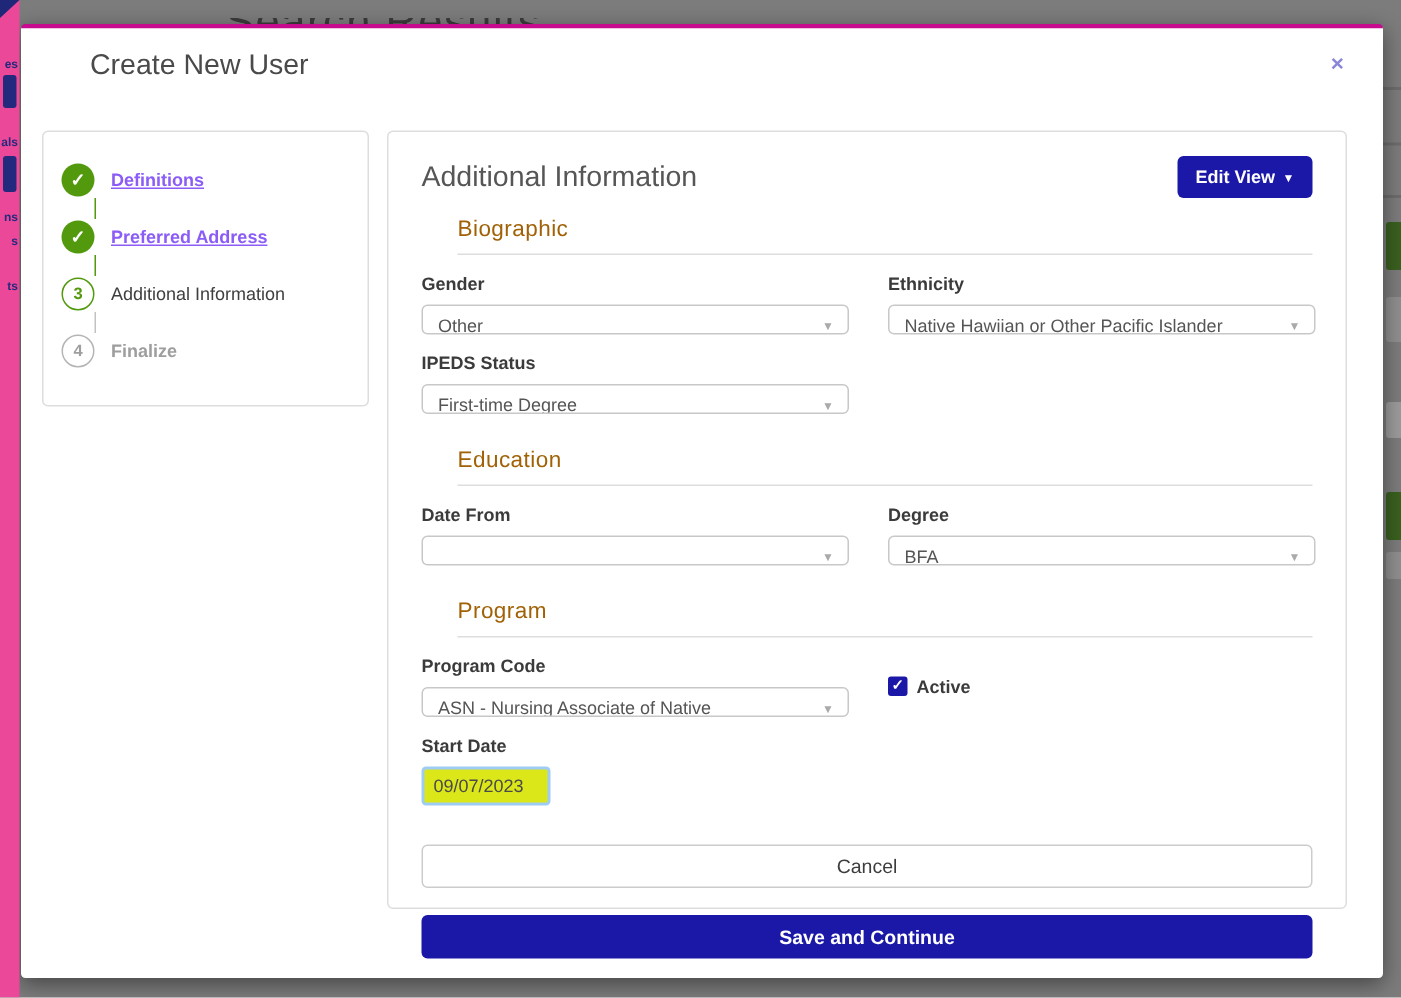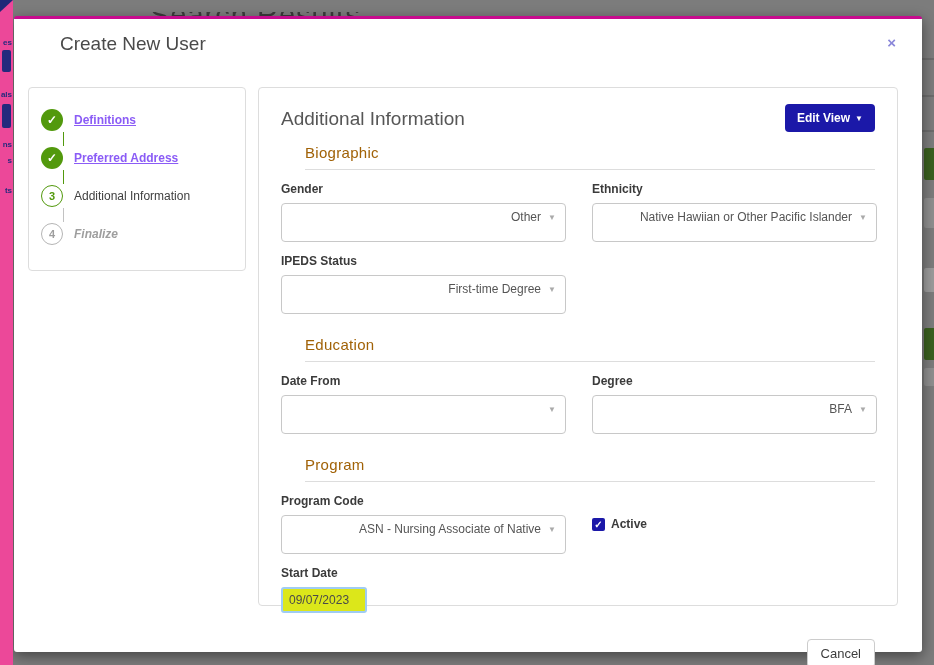--- a/index.html
+++ b/index.html
@@ -29,48 +29,48 @@
              border: 1px solid #ddd; border-radius: 4px; padding: 21px 0 0 12px; }
   .step-row { display: flex; align-items: center; }
   .step-circle { width: 22px; height: 22px; border-radius: 50%; flex: 0 0 22px;
                  display: flex; align-items: center; justify-content: center; font-size: 11px; font-weight: bold; }
   .step-circle.done { background: #52990d; color: #fff; font-size: 12px; }
   .step-circle.current { background: #fff; border: 1px solid #52990d; color: #52990d; }
   .step-circle.todo { background: #fff; border: 1px solid #b5b5b5; color: #9e9e9e; }
   .step-label { margin-left: 11px; font-size: 12px; }
   .step-label.link { color: #8b5cf6; font-weight: bold; text-decoration: underline; cursor: pointer; }
   .step-label.current { color: #3f3f3f; }
-  .step-label.todo { color: #9e9e9e; font-weight: bold; font-style: italic; }
+  .step-label.todo { color: #9e9e9e; font-weight: bold; }
   .step-connector { width: 1px; height: 14px; margin: 1px 0 1px 22px; }
   .step-connector.green { background: #52990d; }
   .step-connector.gray { background: #c2c2c2; }
 
   
   .panel { position: absolute; left: 244px; top: 68px; width: 640px; height: 519px;
            border: 1px solid #ddd; border-radius: 4px; padding: 16px 22px; }
   .panel-header { display: flex; justify-content: space-between; align-items: flex-start; margin-bottom: 12px; }
   .panel-title { font-size: 19px; color: #565656; padding-top: 4px; }
   .btn-editview { background: #1b18a8; color: #fff; font-size: 12px; font-weight: bold;
                   border: none; border-radius: 4px; padding: 7px 12px; cursor: pointer; font-family: inherit; }
   .btn-editview .caret { font-size: 8px; margin-left: 5px; vertical-align: 1px; }
   .section-title { font-size: 15px; color: #a16207; border-bottom: 1px solid #ddd; padding-bottom: 8px; letter-spacing: .3px; margin-left: 24px; }
   .section-title.gap { margin-top: 22px; }
   .grid2 { display: grid; grid-template-columns: 285px 285px; column-gap: 26px; }
   .field-label { font-size: 12px; font-weight: bold; color: #3b3b3b; margin: 12px 0 7px; }
-  .select { position: relative; height: 39px; border: 1px solid #c8c8c8; border-radius: 4px; background: #fff;
+  .select { position: relative; height: 20px; border: 1px solid #c8c8c8; border-radius: 4px; background: #fff;
             font-size: 12px; color: #555; line-height: 27px; padding: 0 24px 0 10px; cursor: pointer;
-            white-space: nowrap; overflow: hidden; text-align: right; }
+            white-space: nowrap; overflow: hidden; }
   .select .caret { position: absolute; right: 9px; top: 0; line-height: 27px; font-size: 8px; color: #aaa; }
   .check-row { display: flex; align-items: center; margin-top: 12px; }
   .checkbox { width: 13px; height: 13px; background: #1b18a8; border-radius: 2px; color: #fff;
               font-size: 10px; font-weight: bold; line-height: 13px; text-align: center; cursor: pointer; }
   .check-label { font-size: 12px; font-weight: bold; color: #3b3b3b; margin-left: 6px; }
   .date-input { width: 86px; height: 26px; background: #dce71a; border: 2px solid #9fccf3; border-radius: 3px;
                 font-size: 12px; color: #4a4a4a; padding: 0 6px; font-family: inherit; outline: none; }
-  .panel-footer { display: flex; justify-content: flex-end; gap: 18px; margin-top: 26px; }
+  .panel-footer { display: flex; justify-content: flex-end; gap: 18px; margin-top: 26px; flex-direction: column; }
   .btn-cancel { background: #fff; border: 1px solid #ccc; border-radius: 4px; color: #3d3d3d;
                 font-size: 13px; padding: 6px 13px; cursor: pointer; font-family: inherit; }
   .btn-save { background: #1b18a8; border: none; border-radius: 4px; color: #fff; font-weight: bold;
               font-size: 13px; padding: 7px 13px; cursor: pointer; font-family: inherit; }
 </style>
 </head>
 <body>
 
 <div class="bg-top">
   <div class="bg-heading">Search Results</div>
@@ -171,15 +171,16 @@
       </div>
     </div>
 
     <div>
       <div class="field-label">Start Date</div>
       <input class="date-input" type="text" value="09/07/2023" style="">
     </div>
 
     <div class="panel-footer">
       <button class="btn-cancel">Cancel</button>
+      <button class="btn-save">Save and Continue</button>
     </div>
   </div>
 </div>
 
 </body></html>

